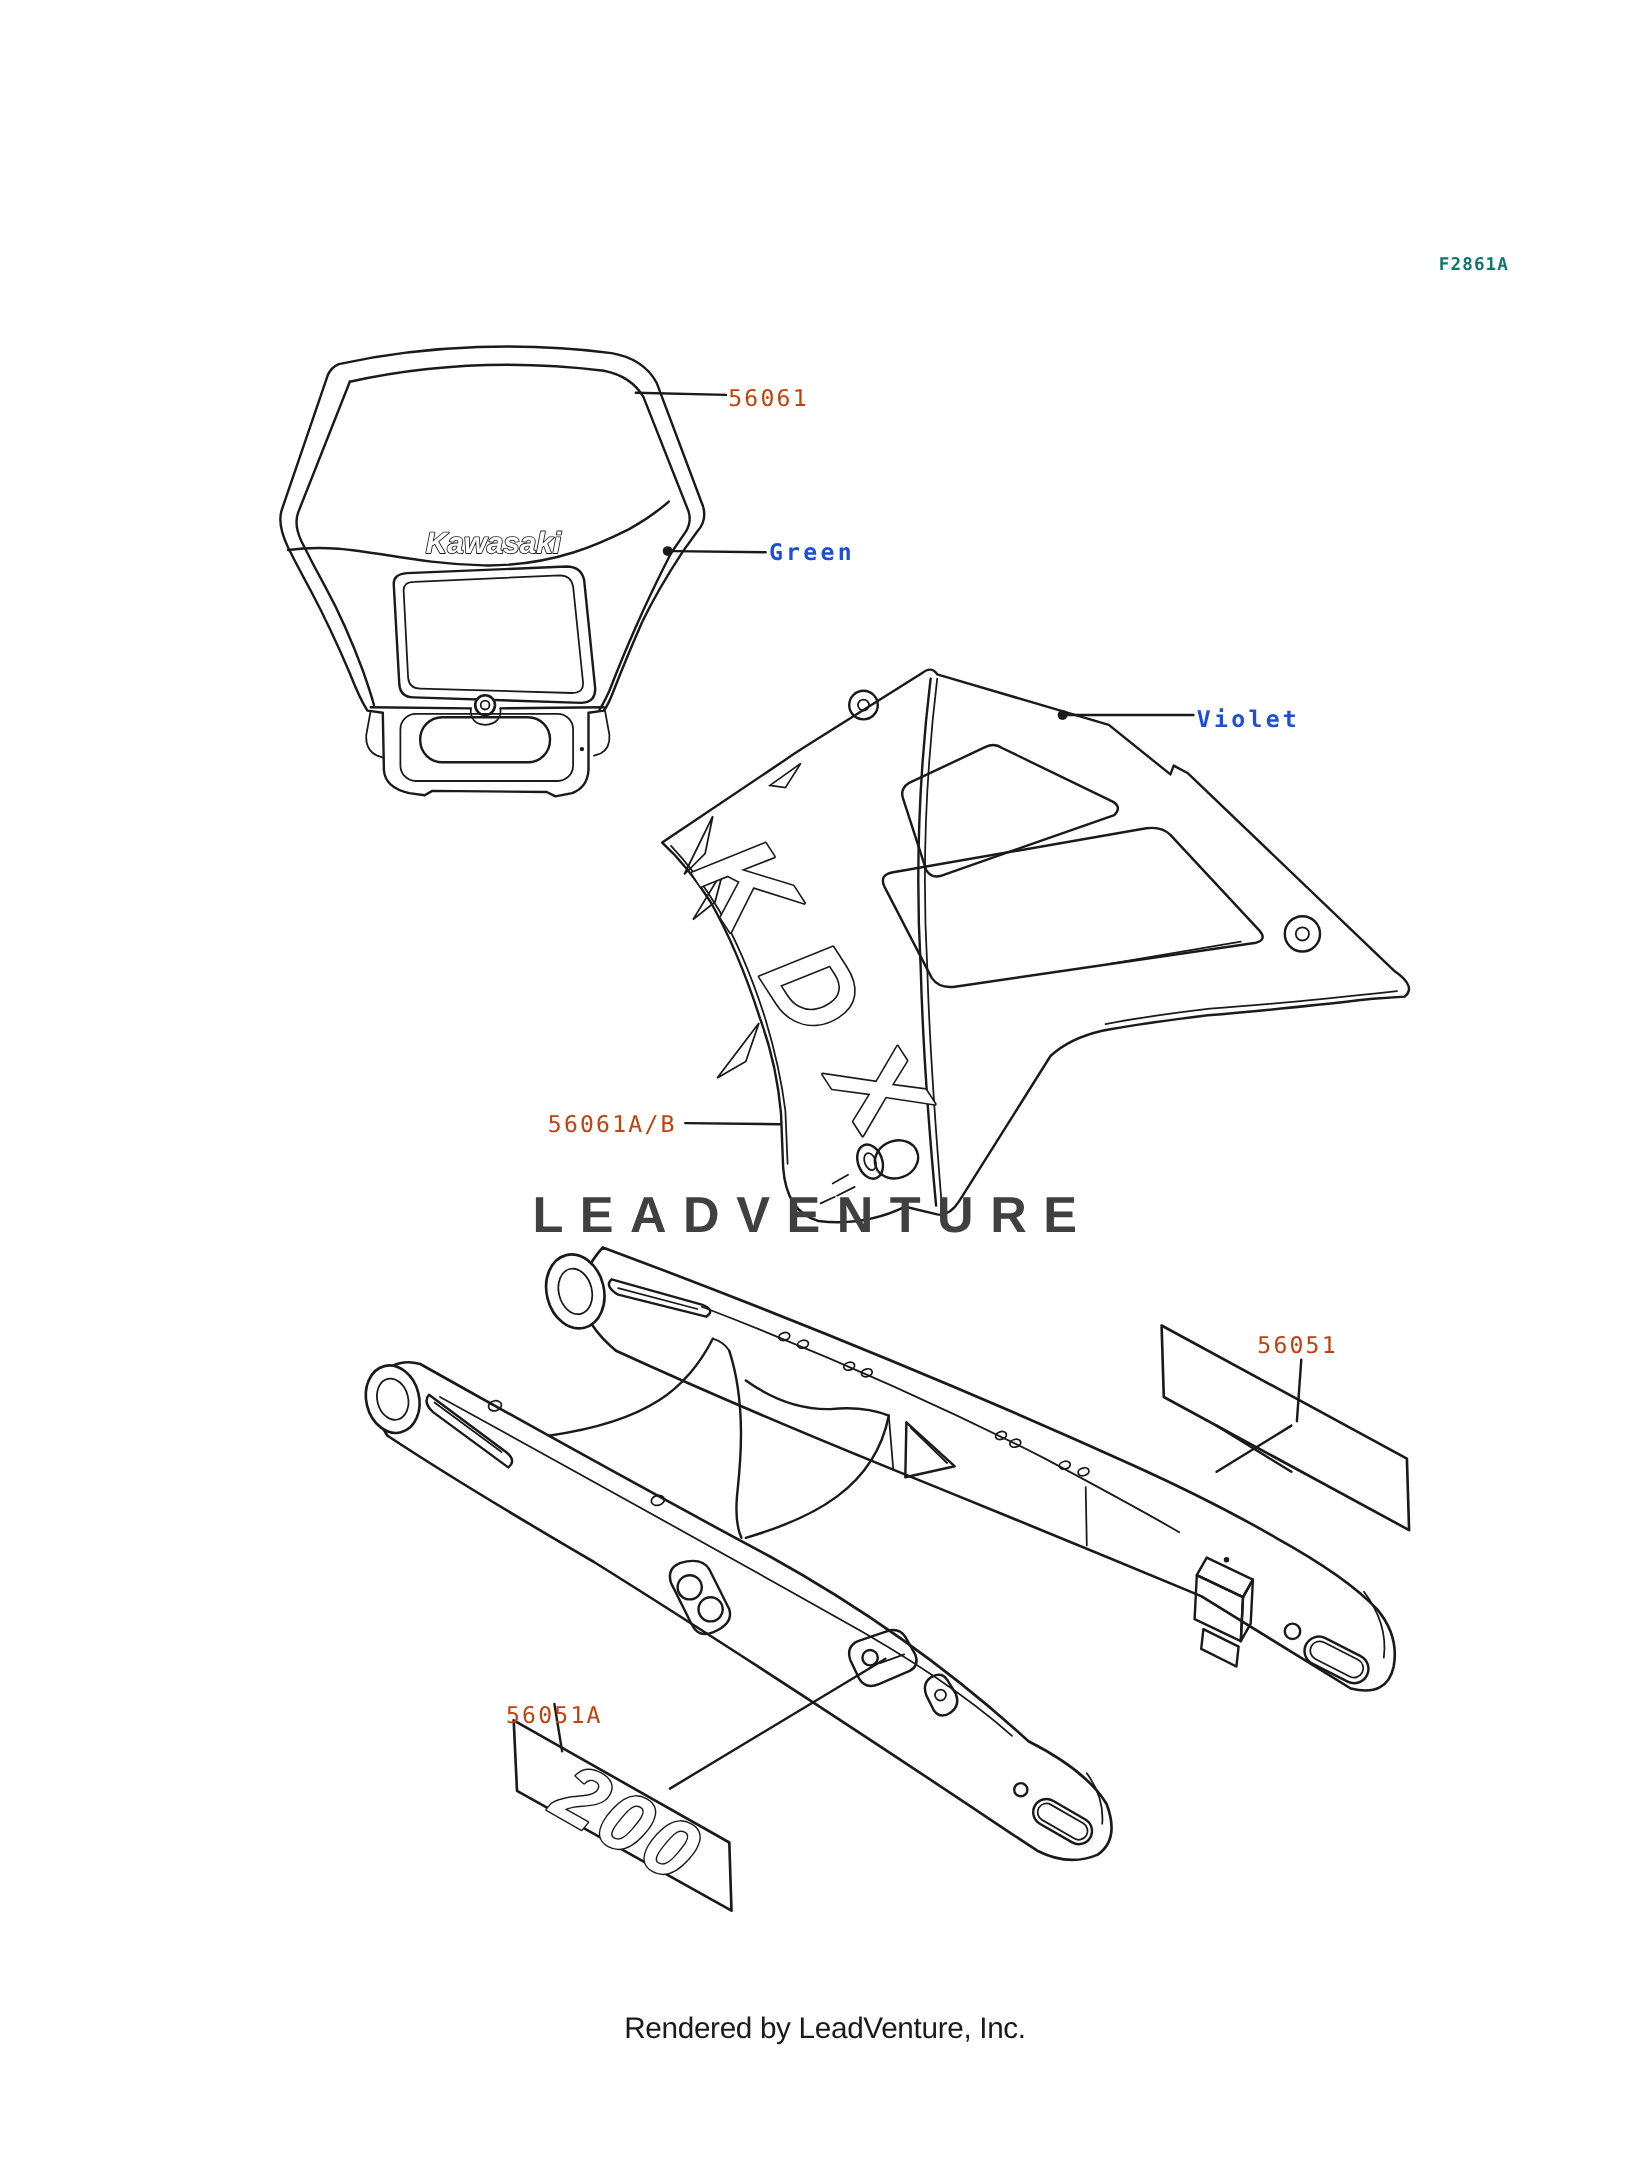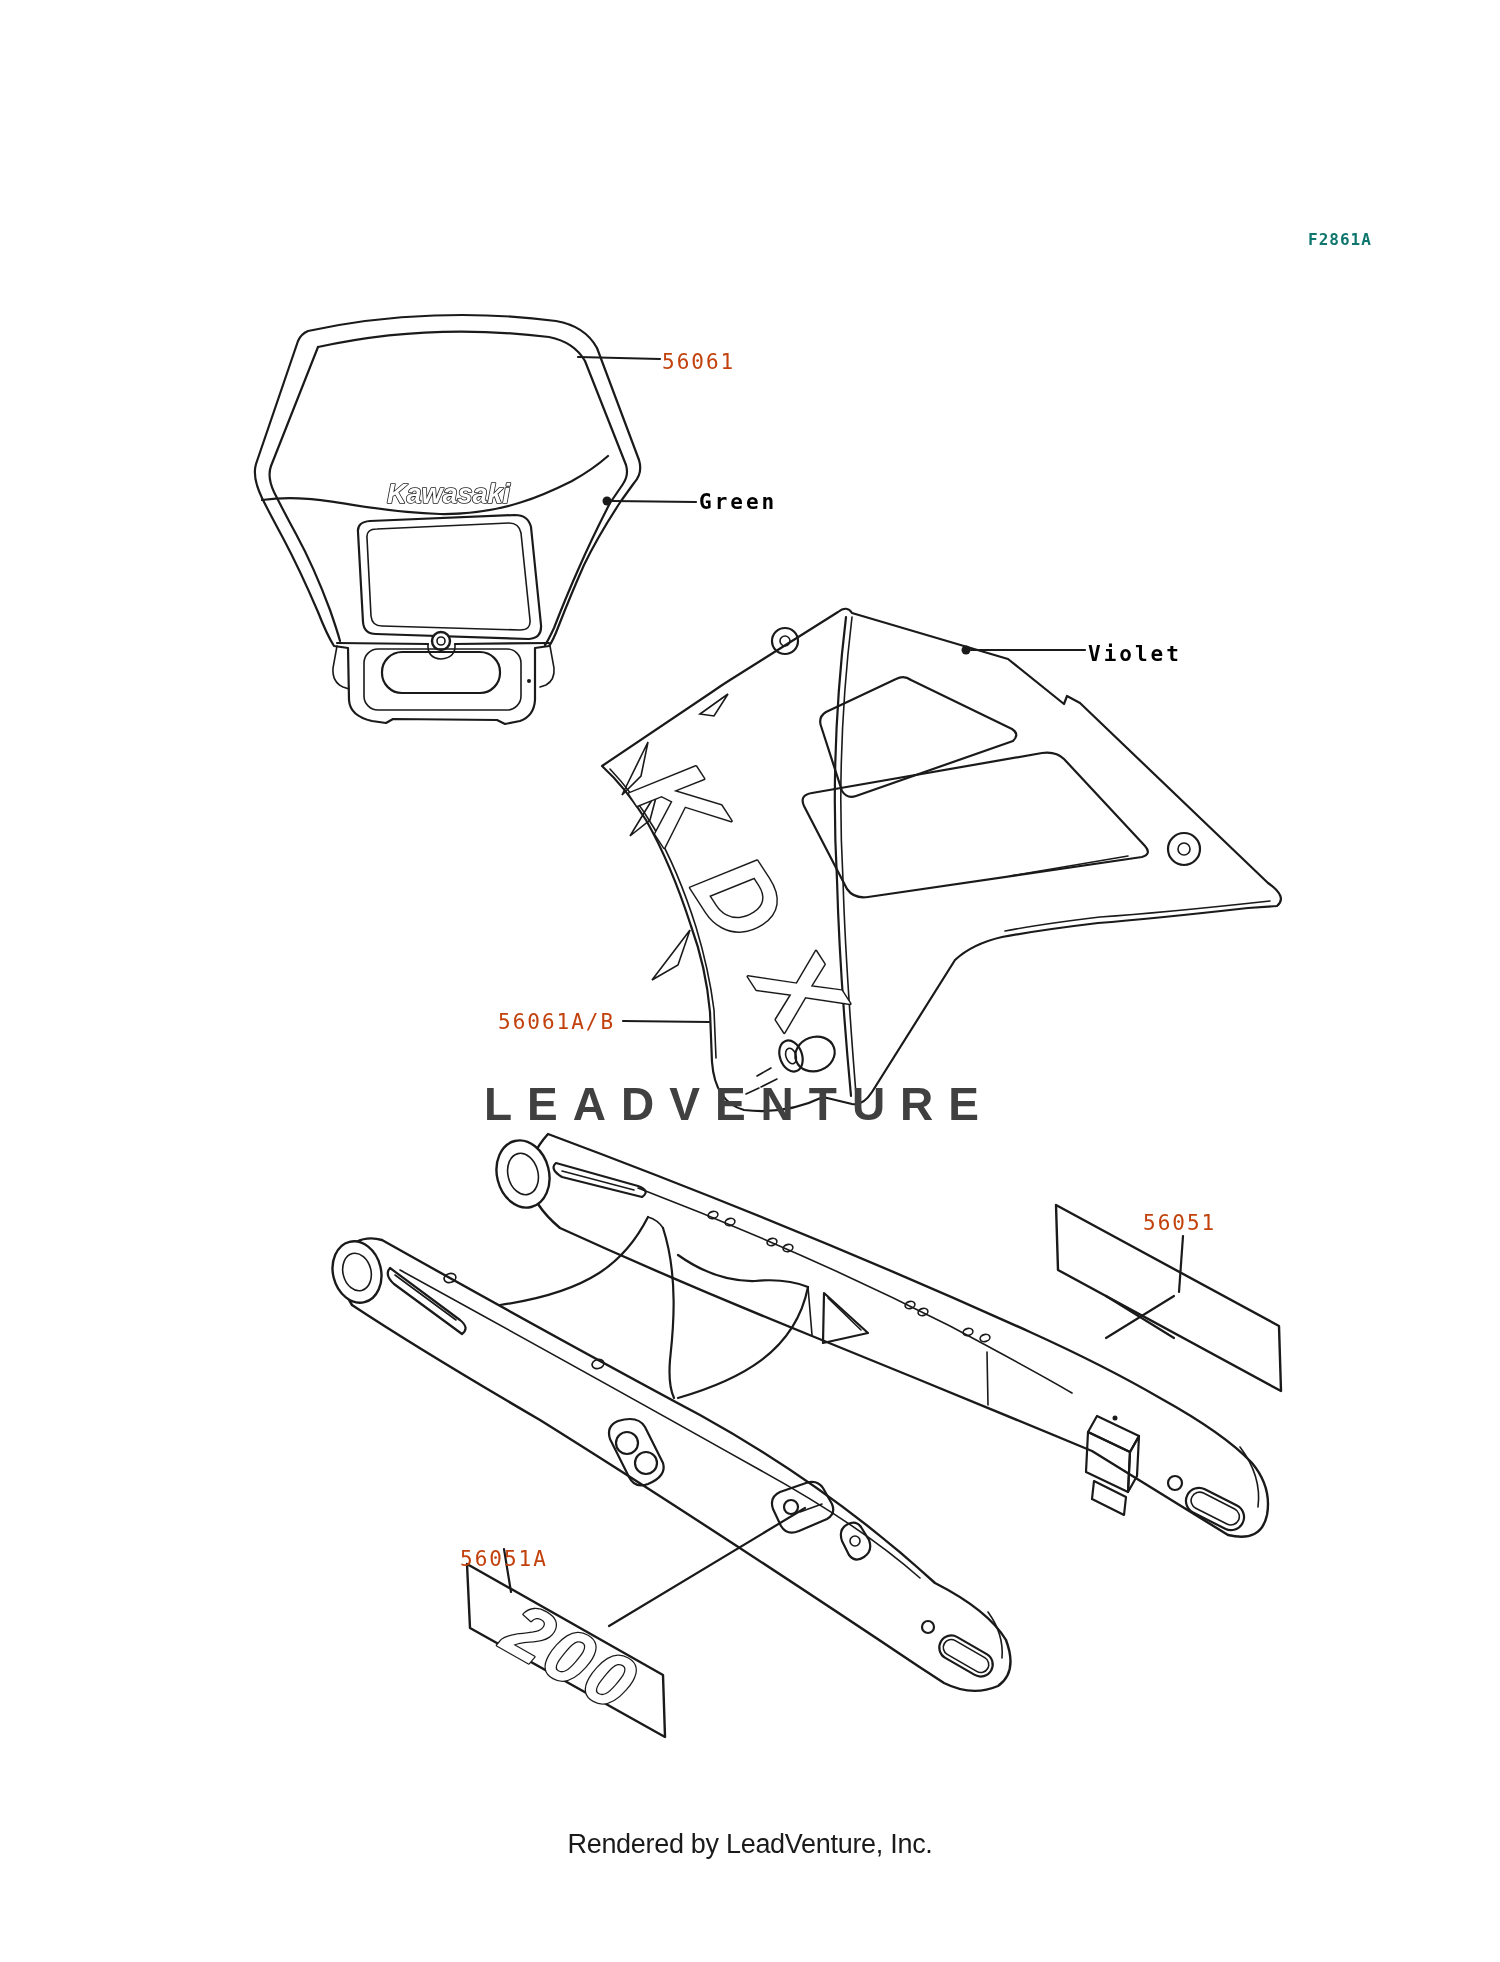--- a/index.html
+++ b/index.html
@@ -20,21 +20,21 @@
     color:#c2410c;
     white-space:nowrap;
     cursor:pointer;
   }
   .clabel{
     position:absolute;
     font-family:"DejaVu Sans Mono",monospace;
     font-weight:bold;
     font-size:21px;
     letter-spacing:3px;
-    color:#000000;
+    color:#1d4ed8;
     white-space:nowrap;
   }
   #diagram-code{
     position:absolute;left:1263px;top:230px;
     font-family:"DejaVu Sans Mono",monospace;
     font-weight:bold;font-size:16px;letter-spacing:1px;color:#0f766e;margin-left:45px;
   }
   #watermark{
     position:absolute;left:484px;top:1077px;
     font-family:"Liberation Sans","DejaVu Sans",sans-serif;

